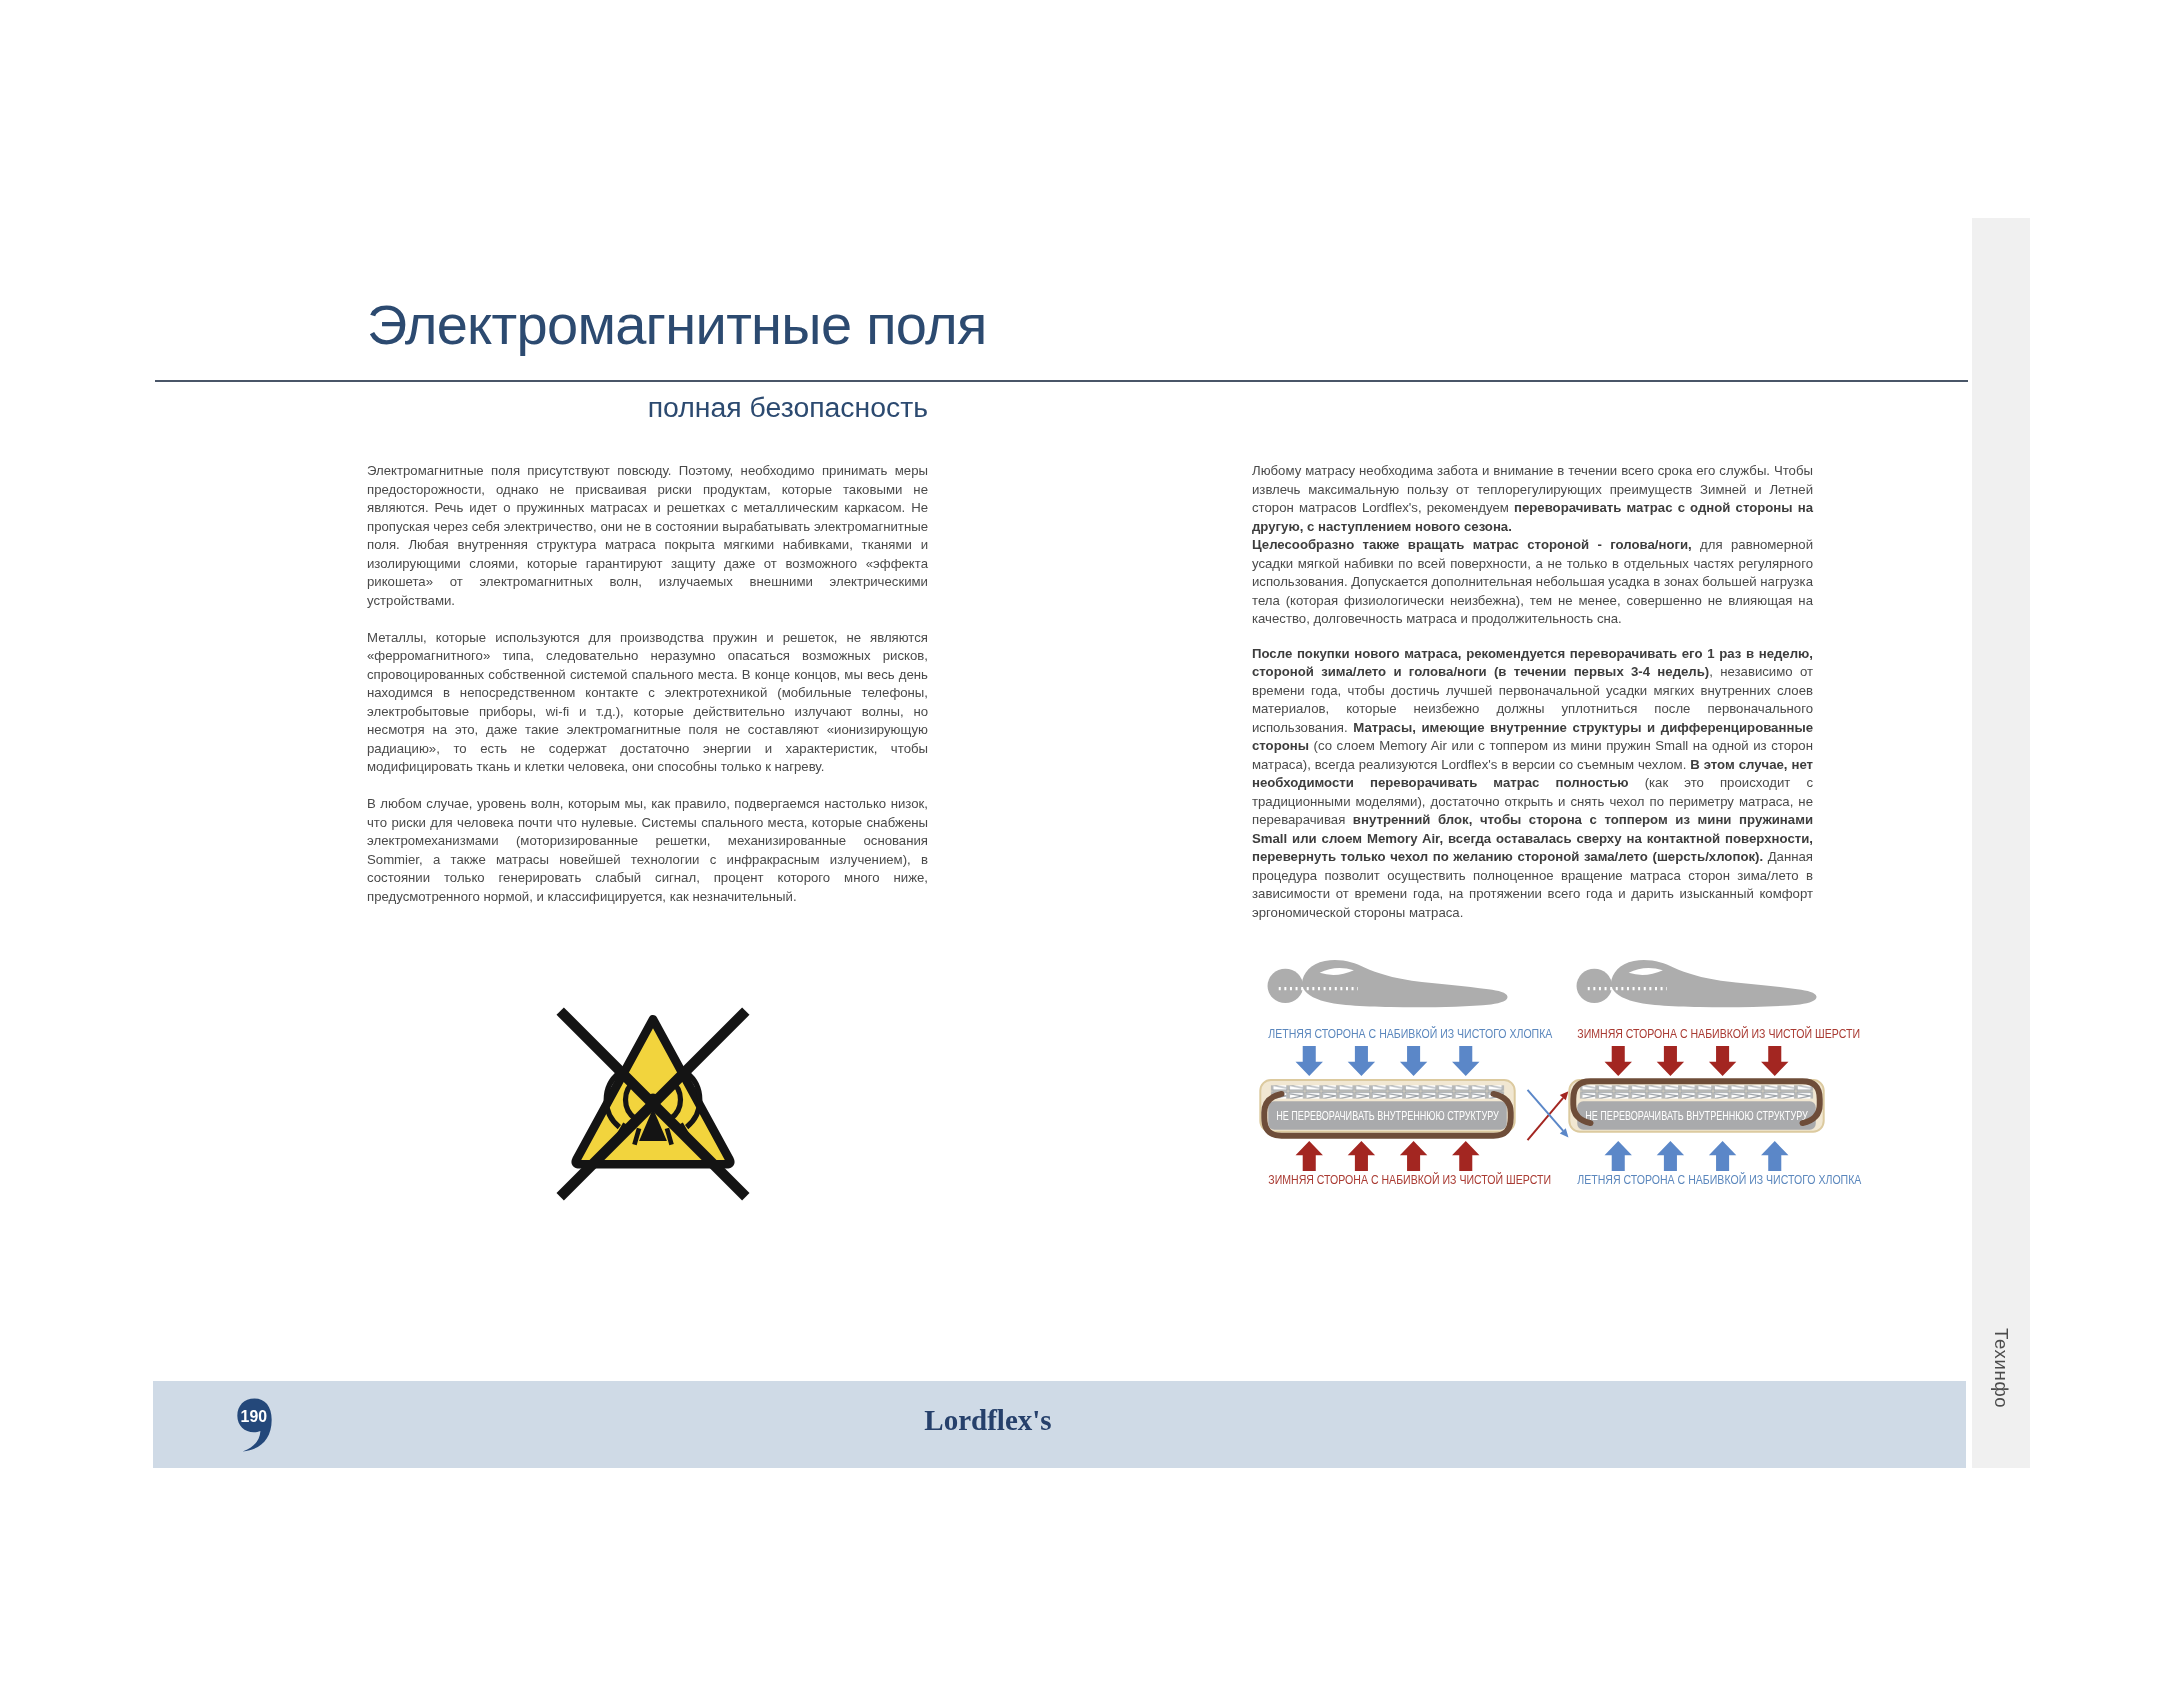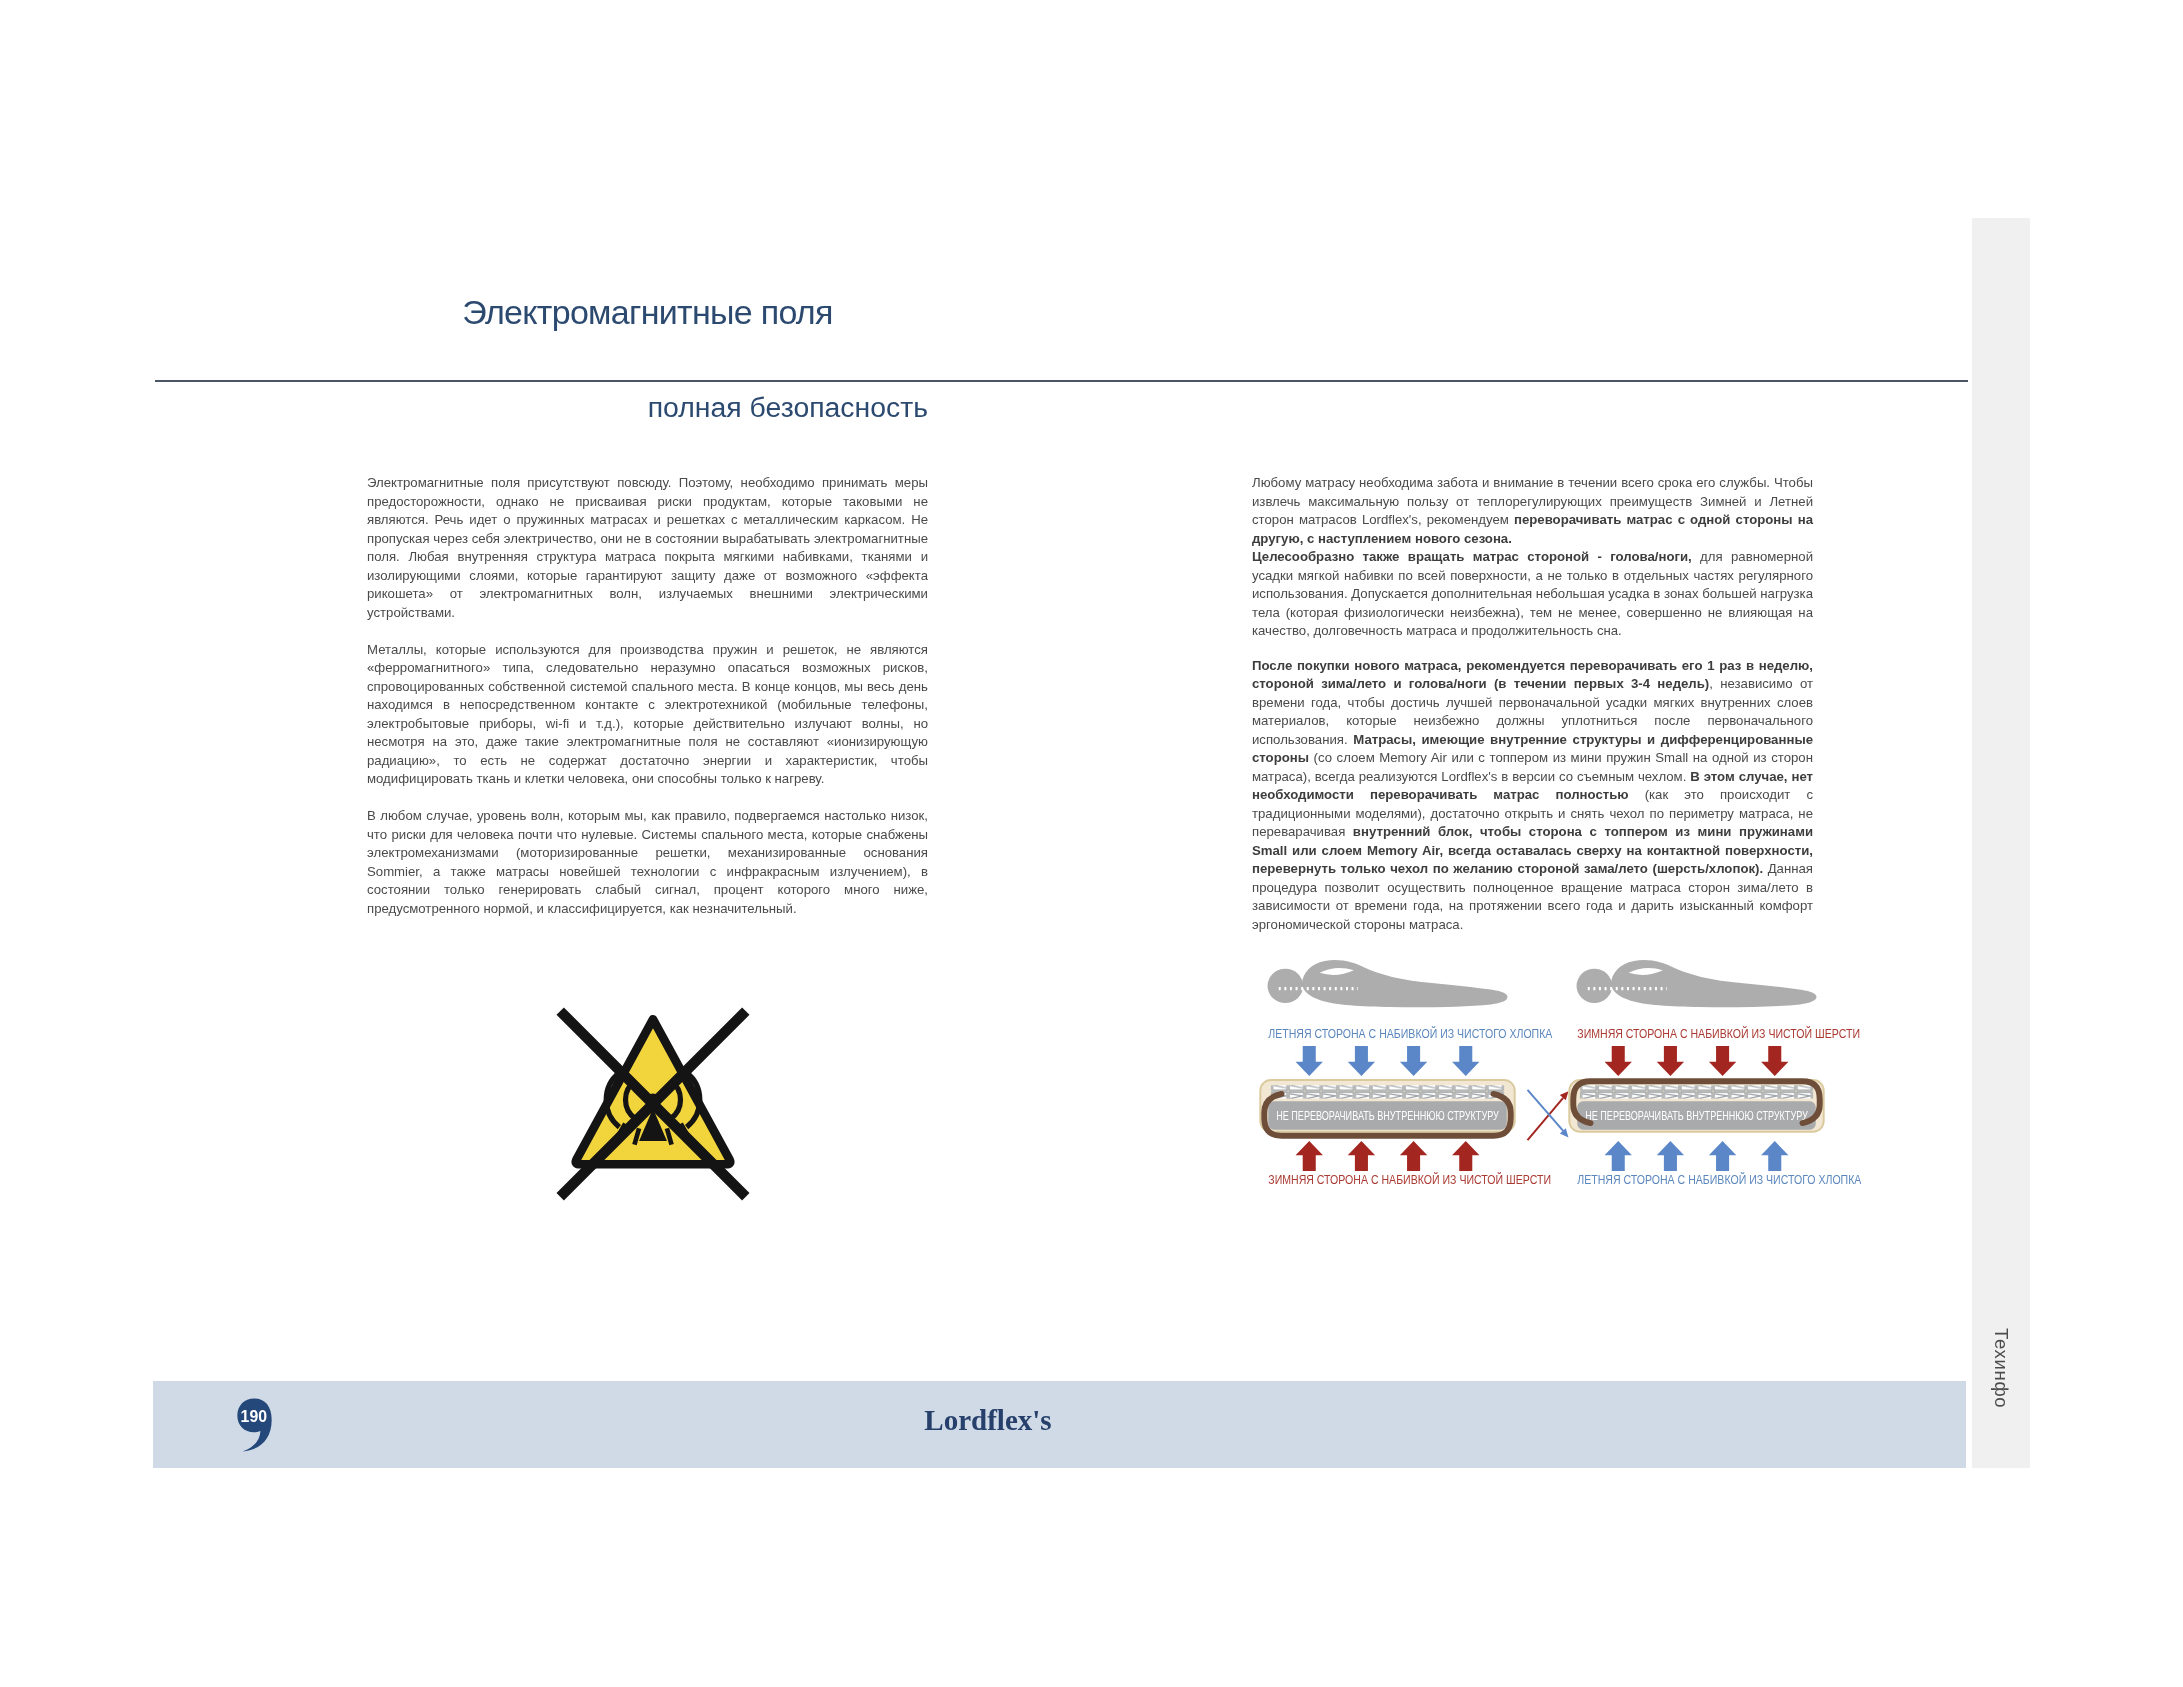--- a/index.html
+++ b/index.html
@@ -1,31 +1,31 @@
 <!DOCTYPE html>
 <html style="font-size:10.6px"><head>
 <meta charset="utf-8">
 <style>
   html,body{margin:0;padding:0;background:#ffffff;}
   .page{position:relative;width:2183px;height:1687px;background:#ffffff;overflow:hidden;
         font-family:"Liberation Sans", sans-serif;}
 
   
-  .title{position:absolute;text-align:center;color:#2c4a70;font-size:34px;line-height:1.1;
+  .title{position:absolute;text-align:center;color:#2c4a70;font-size:56px;line-height:1.1;
          font-weight:normal;letter-spacing:-0.7px;white-space:nowrap;}
   .title.left{left:367px;top:294px;width:561px;}
   .title.right{left:1252px;top:294px;width:561px;}
   .rule{position:absolute;left:155px;top:380px;width:1813px;border-top:2px solid #4a5668;}
   .subtitle{position:absolute;text-align:right;color:#2c4a70;font-size:28.4px;line-height:1.1;
             font-weight:normal;white-space:nowrap;}
   .subtitle.left{left:367px;top:392px;width:561px;}
   .subtitle.right{left:1252px;top:392px;width:561px;}
 
   
-  .body{position:absolute;top:474px;width:561px;font-size:13.2px;line-height:18.5px;
+  .body{position:absolute;top:462px;width:561px;font-size:13.2px;line-height:18.5px;
         color:#4a4a4a;text-align:justify;}
   .body.left-body{left:367px;}
   .body.right-body{left:1252px;}
   .body p{margin:0;}
   .body p.parasep{margin-bottom:18.5px;}
   .body p.gap{margin-top:16px;}
   .b{font-weight:bold;color:#3d3d3d;}
 
   
   .warning{position:absolute;left:537px;top:965px;width:232px;height:250px;}

